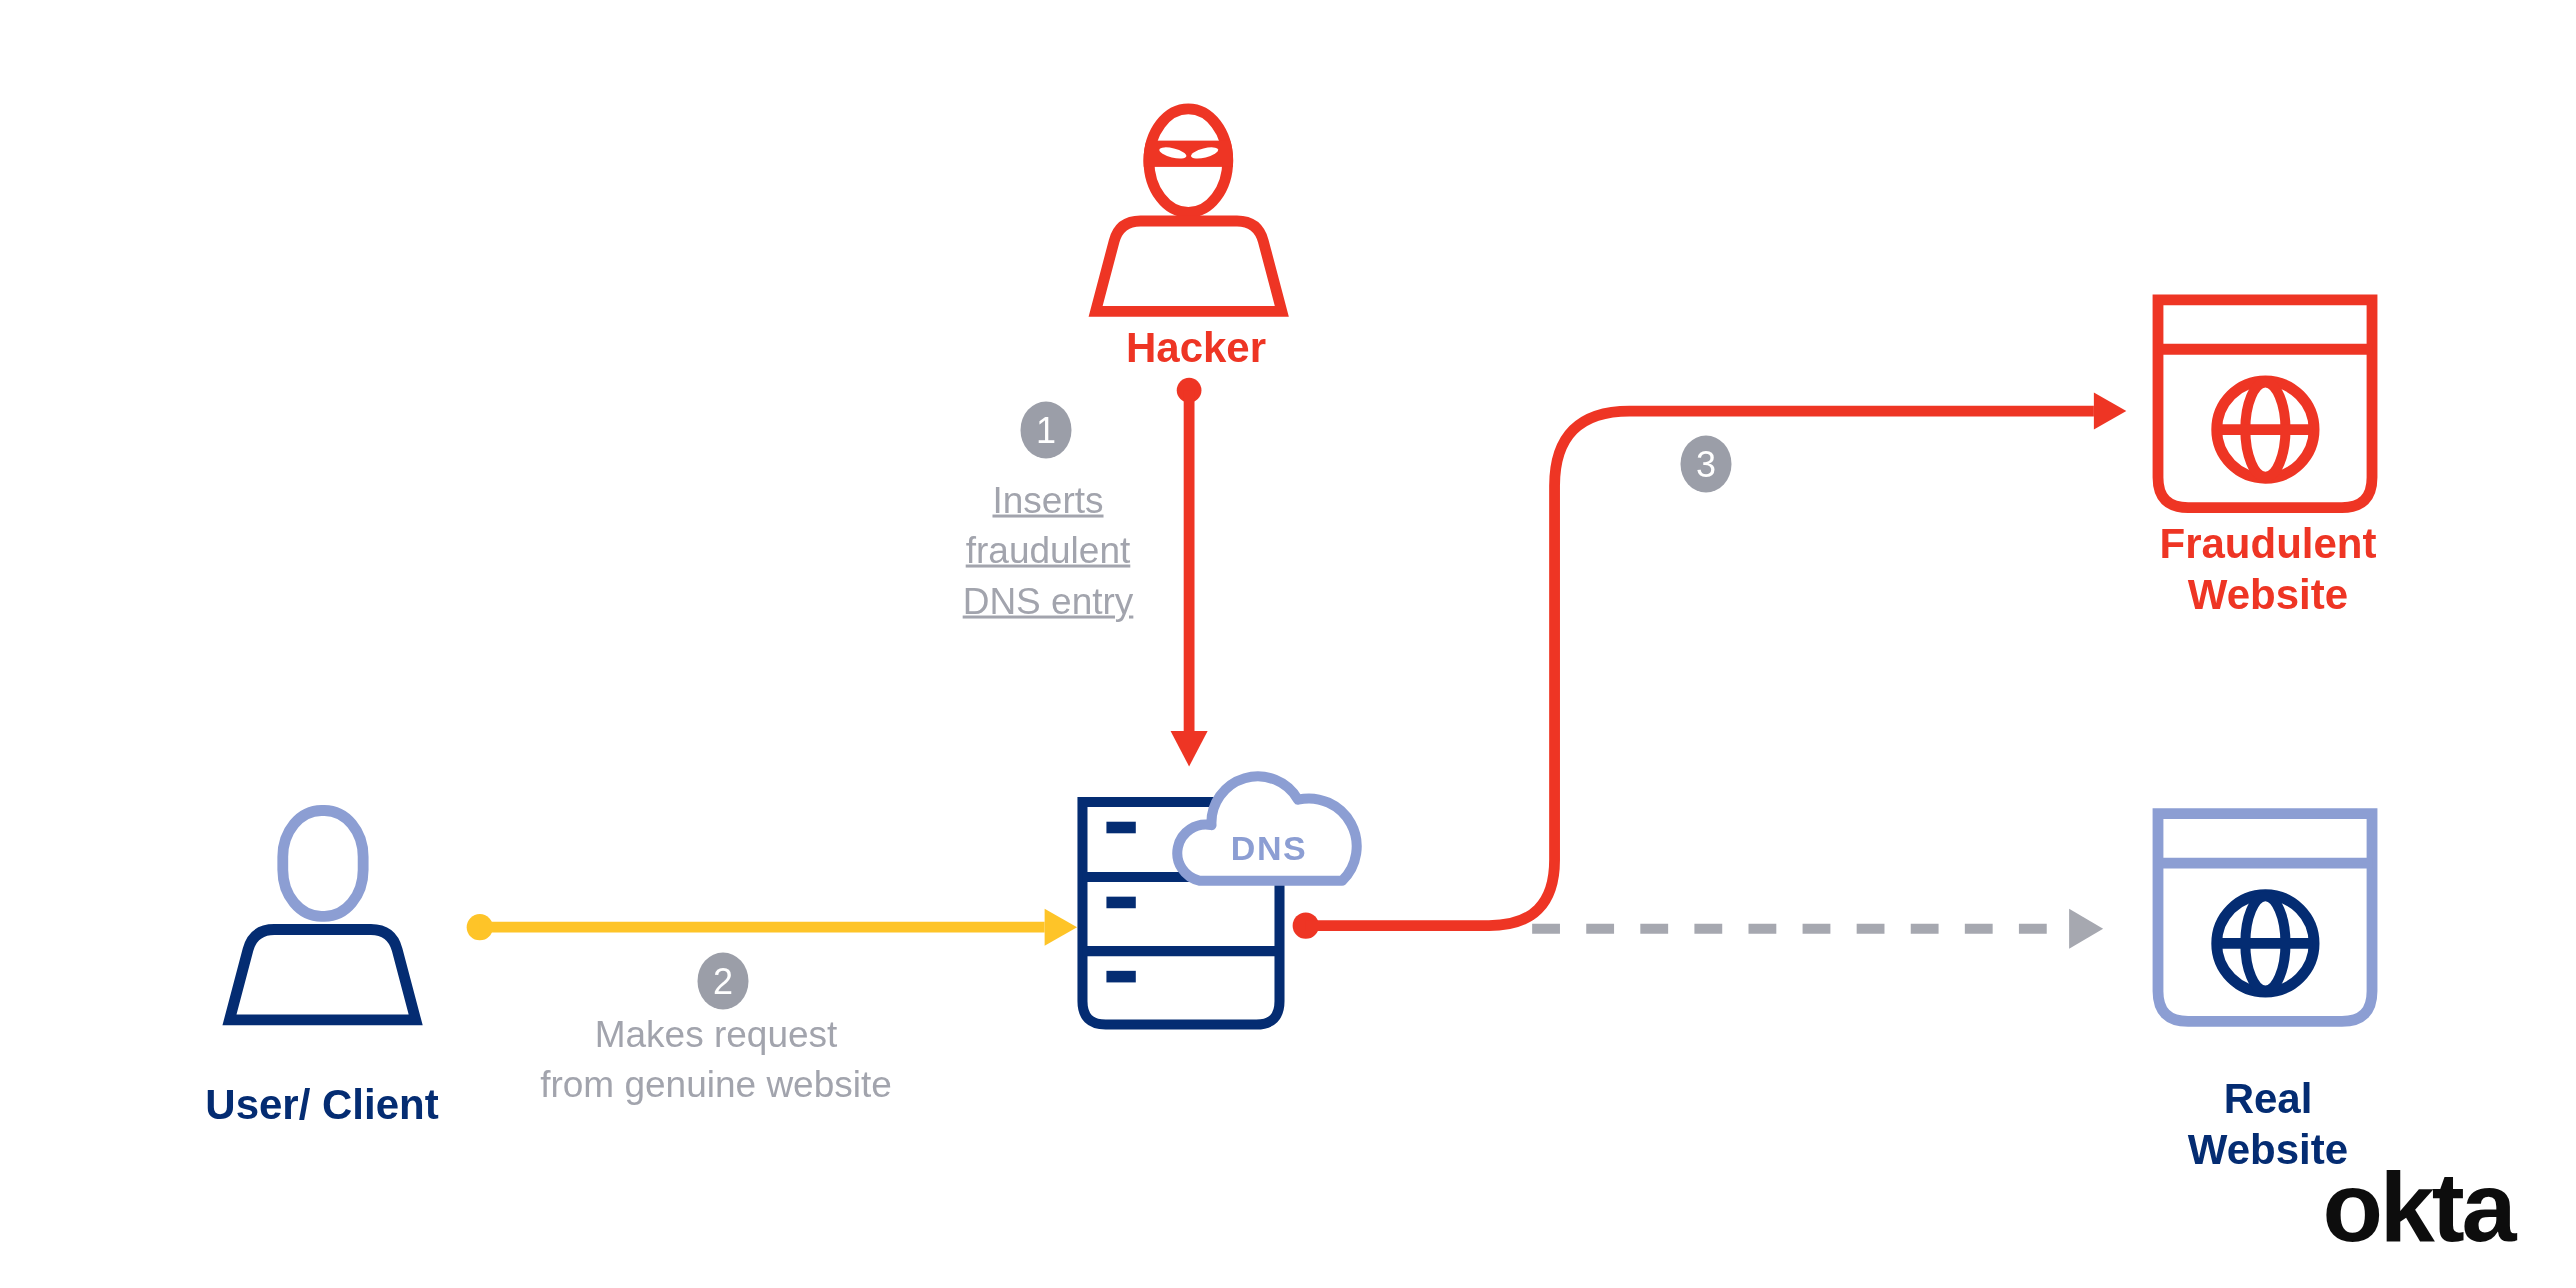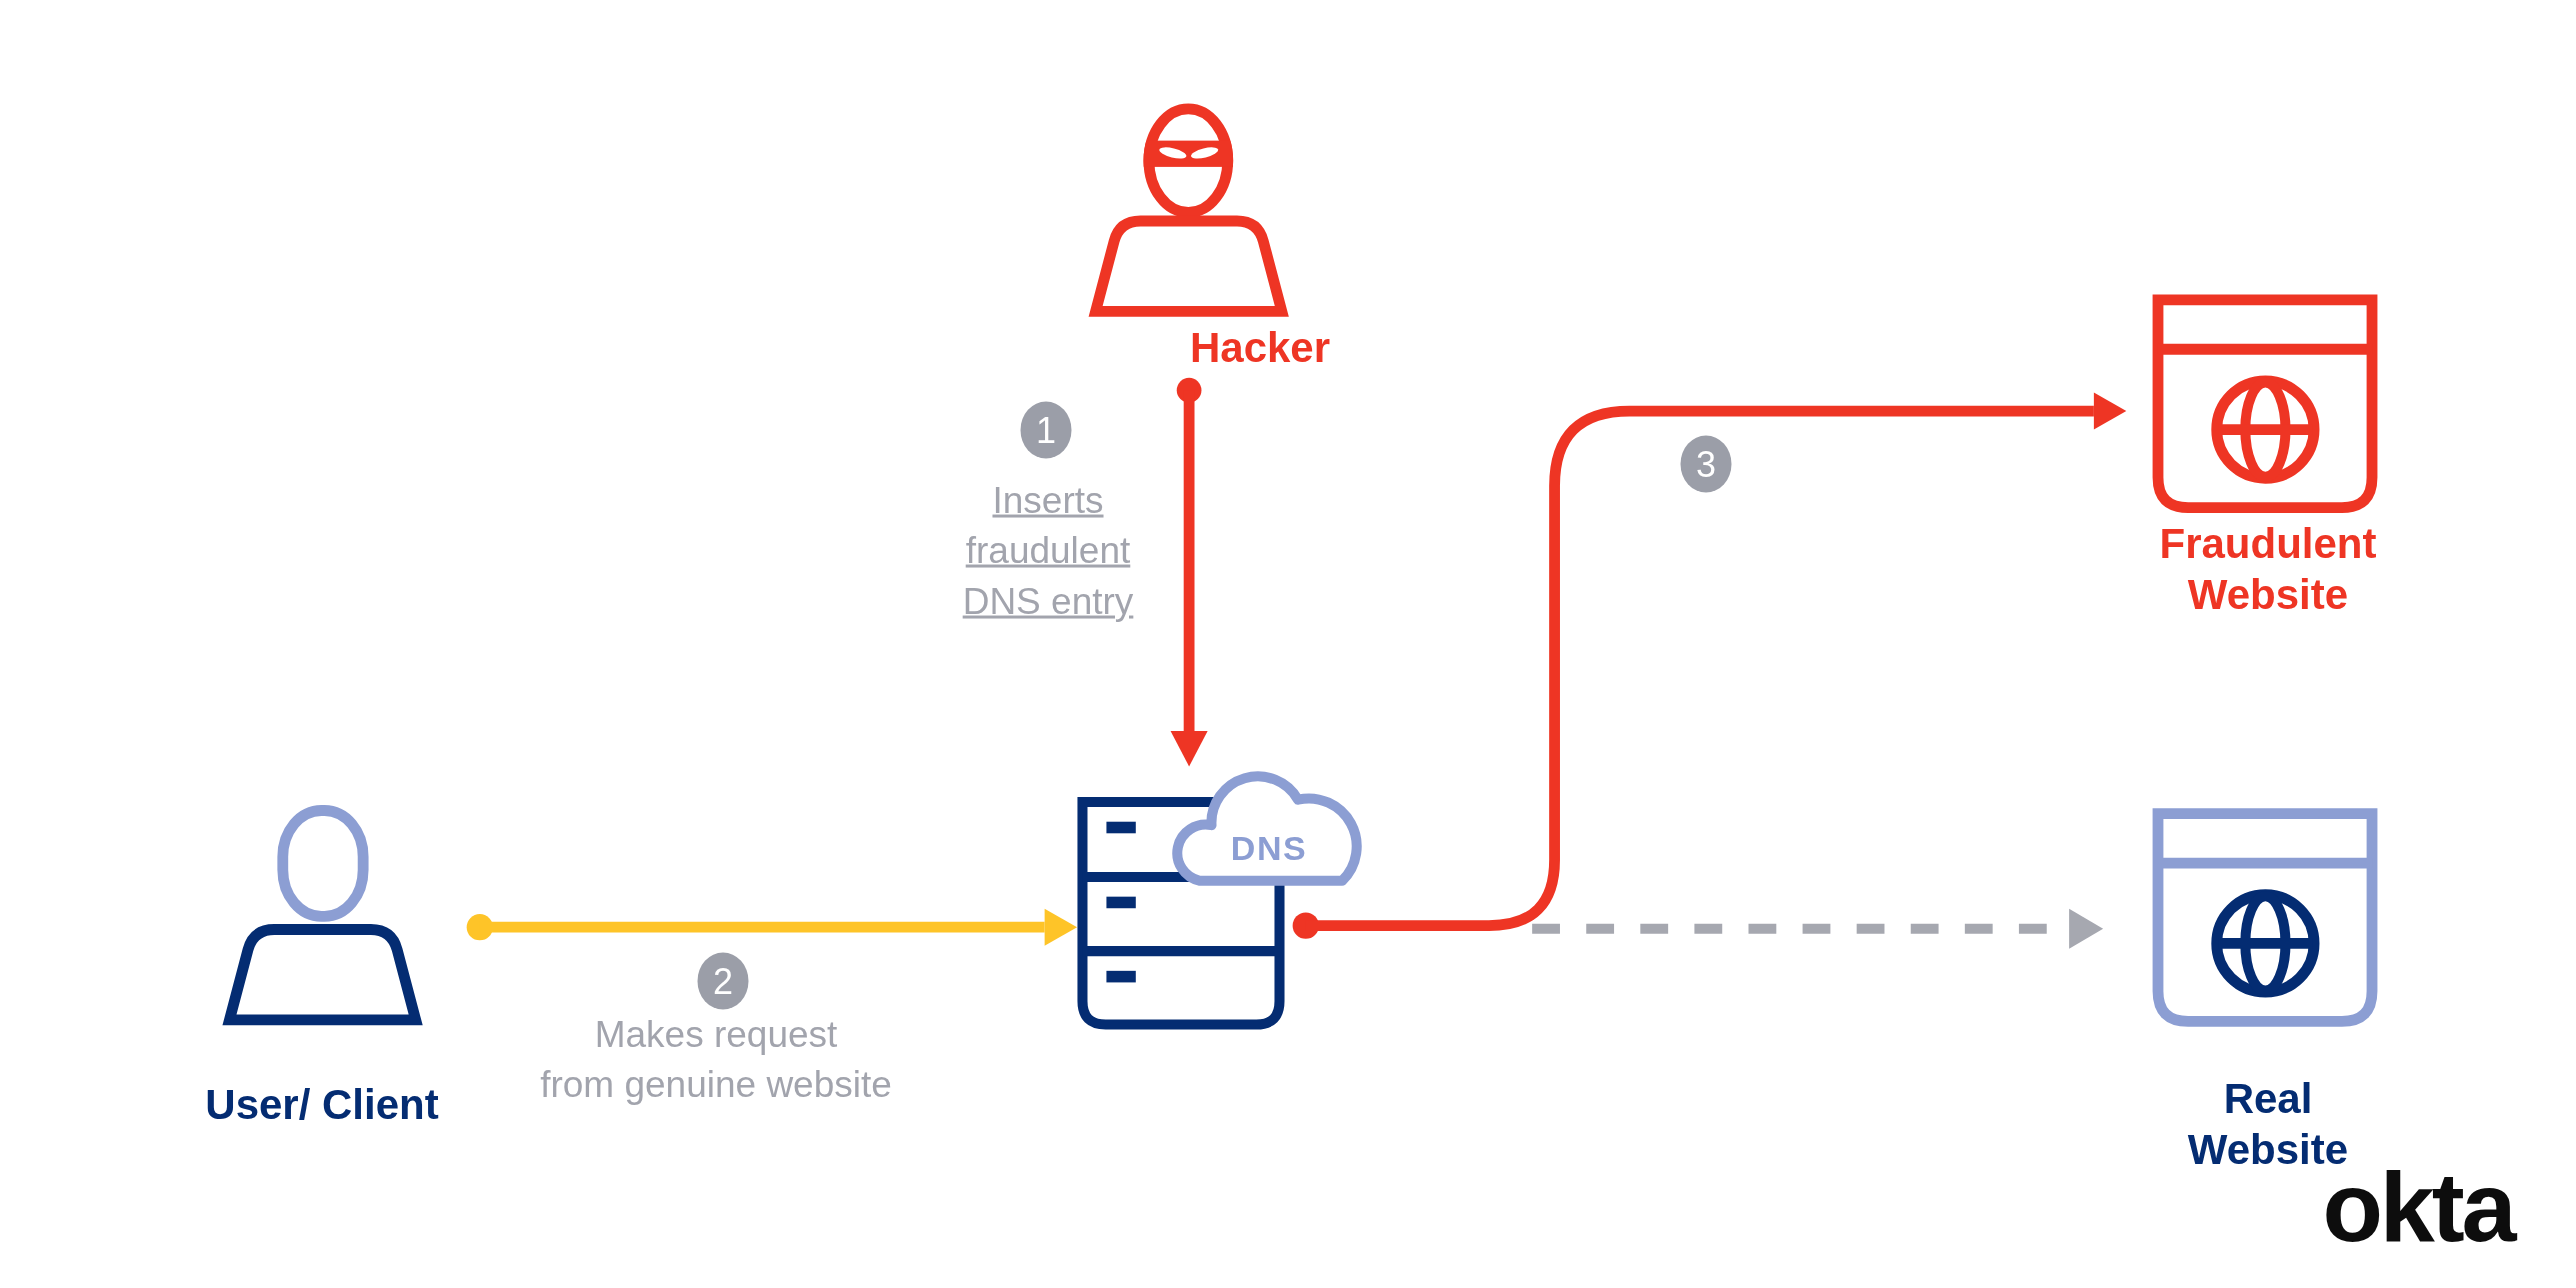--- a/index.html
+++ b/index.html
@@ -128,21 +128,21 @@
       <path d="M1690 1198 L1927 1198 Q2012 1198 2012 1113 L2012 629 Q2012 532 2109 532 L2710 532" stroke="#EE3524" stroke-width="14" fill="none"></path>
       <polygon points="2710,508 2710,556 2752,532" fill="#EE3524"></polygon>
     </g>
 
     <g>
       <path d="M1983 1202 L2668 1202" stroke="#A6A8B0" stroke-width="13" stroke-dasharray="36 34" fill="none"></path>
       <polygon points="2678,1176 2678,1228 2722,1202" fill="#A6A8B0"></polygon>
     </g>
   </svg>
 
-  <div class="label red" style="left:1260px; top:348px;">Hacker</div>
+  <div class="label red" style="left:1196px; top:348px;">Hacker</div>
 
   <div class="label navy" style="left:322px; top:1063px;">User/ Client</div>
 
   <div class="dns-label" style="left:1269px; top:848px;">DNS</div>
 
   <div class="label red" style="left:2268px; top:569px;">Fraudulent
 Website</div>
 
   <div class="label navy" style="left:2268px; top:1082px;">Real
 Website</div>

